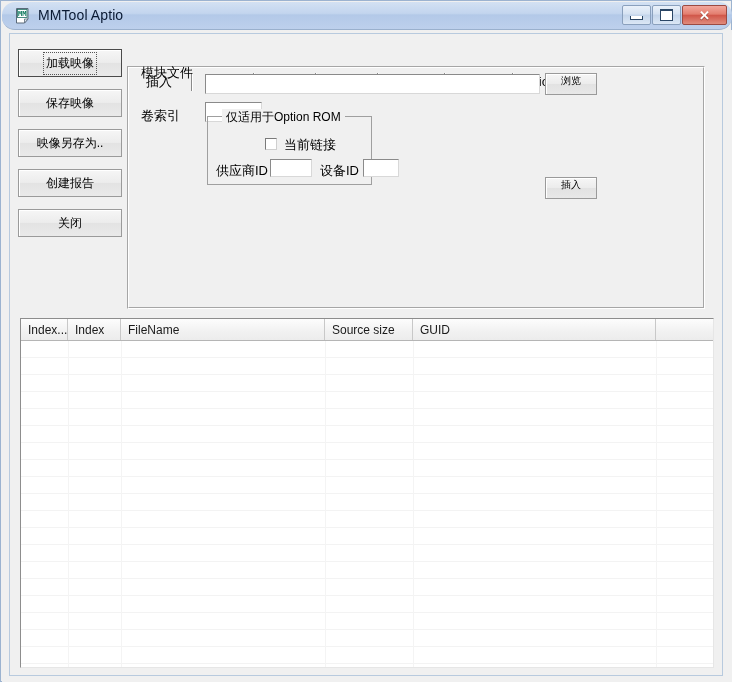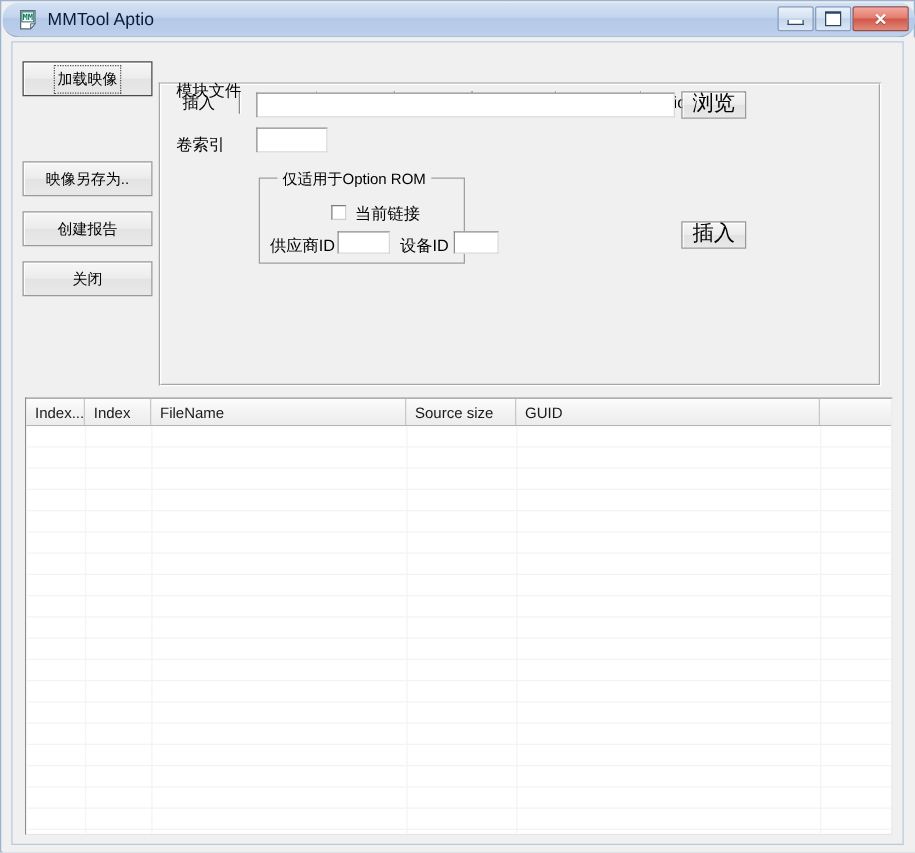--- a/index.html
+++ b/index.html
@@ -116,22 +116,22 @@
     border:1px solid #8a8a8a;
     border-right-color:#d8d8d8;border-bottom-color:#d8d8d8;
     box-sizing:border-box;
     font-size:12px;padding:1px 3px;color:#000;
   }
   .btn{
     position:absolute;
     background:linear-gradient(to bottom,#f6f6f6 0%,#ececec 48%,#e2e2e2 52%,#e8e8e8 100%);
     border:1px solid #9a9a9a;
     box-shadow:inset 1px 1px 0 #ffffff;
-    display:flex;align-items:flex-end;justify-content:center;
-    font-size:17px;color:#000;box-sizing:border-box;cursor:default;
+    display:flex;align-items:flex-start;justify-content:center;
+    font-size:10px;color:#000;box-sizing:border-box;cursor:default;
   }
 
   
   .groupbox{
     position:absolute;border:1px solid #9f9f9f;box-sizing:border-box;
     background:transparent;
   }
   .groupbox .gtitle{
     position:absolute;top:-8px;left:14px;background:#f0f0f0;
     padding:0 4px;font-size:12px;color:#000;white-space:nowrap;
@@ -210,20 +210,23 @@
       </div>
     </div>
   </div>
 
   <div class="client">
     <div class="inner-frame"></div>
 
     <div class="sidebtn focus" style="top:19px">
       <span class="lbl">加载映像</span>
     </div>
+    <div class="sidebtn" style="top:59px">
+      <span class="lbl">保存映像</span>
+    </div>
     <div class="sidebtn" style="top:99px">
       <span class="lbl">映像另存为..</span>
     </div>
     <div class="sidebtn" style="top:139px">
       <span class="lbl">创建报告</span>
     </div>
     <div class="sidebtn" style="top:179px">
       <span class="lbl">关闭</span>
     </div>
 
@@ -250,21 +253,21 @@
 
     <div class="flabel" style="left:139px;top:34px">模块文件</div>
     <div class="tbox" style="left:203px;top:44px;width:335px;height:20px" title=""></div>
     <div class="btn" style="left:543px;top:43px;width:52px;height:22px">
       <span>浏览</span>
     </div>
 
     <div class="flabel" style="left:139px;top:77px">卷索引</div>
     <div class="tbox" style="left:203px;top:72px;width:57px;height:20px"></div>
 
-    <div class="groupbox" style="left:205px;top:112px;width:165px;height:69px">
+    <div class="groupbox" style="left:205px;top:86px;width:165px;height:69px">
       <div class="gtitle cjk">仅适用于Option ROM</div>
       <div class="checkbox" style="left:57px;top:21px"></div>
       <div class="optlabel" style="left:76px;top:19px">当前链接</div>
 
       <div class="optlabel" style="left:8px;top:45px">供应商ID</div>
       <div class="tbox" style="left:62px;top:42px;width:42px;height:18px"></div>
 
       <div class="optlabel" style="left:112px;top:45px">设备ID</div>
       <div class="tbox" style="left:155px;top:42px;width:36px;height:18px"></div>
     </div>

